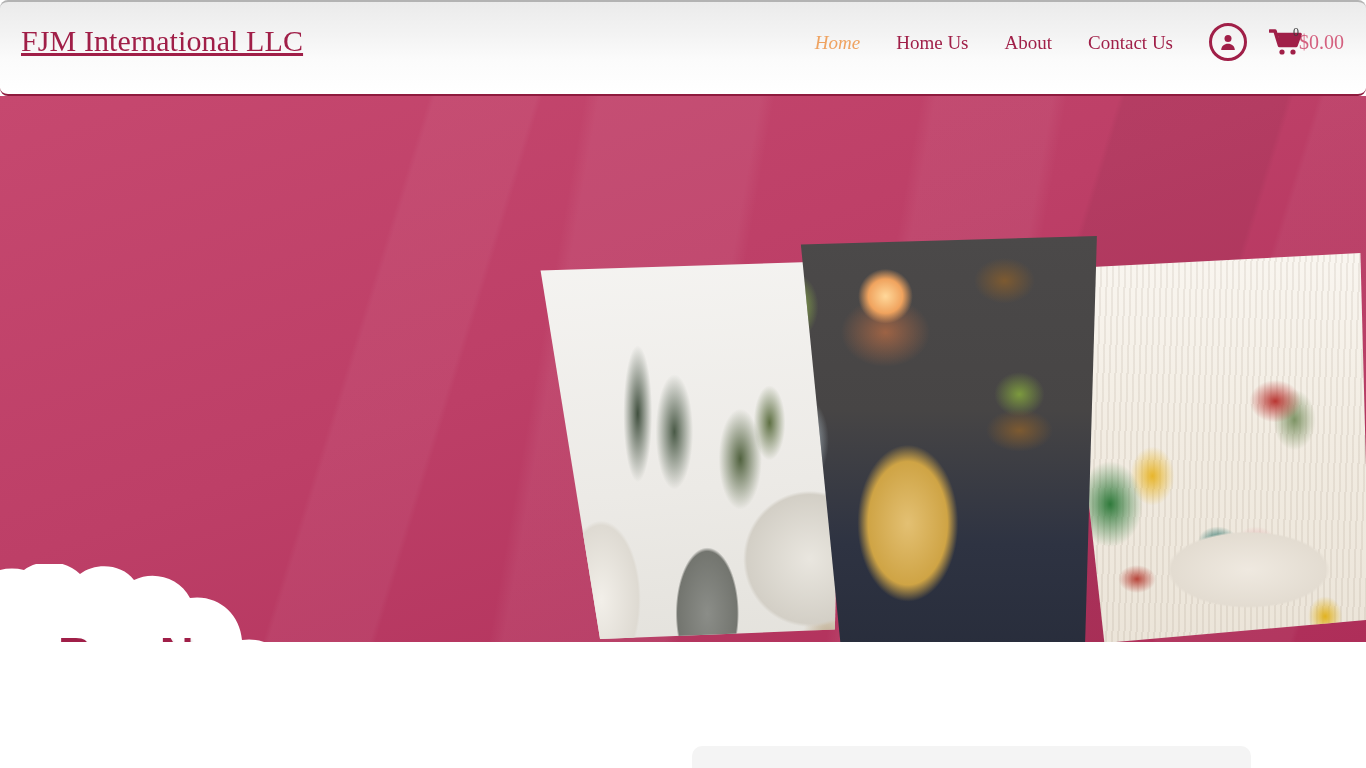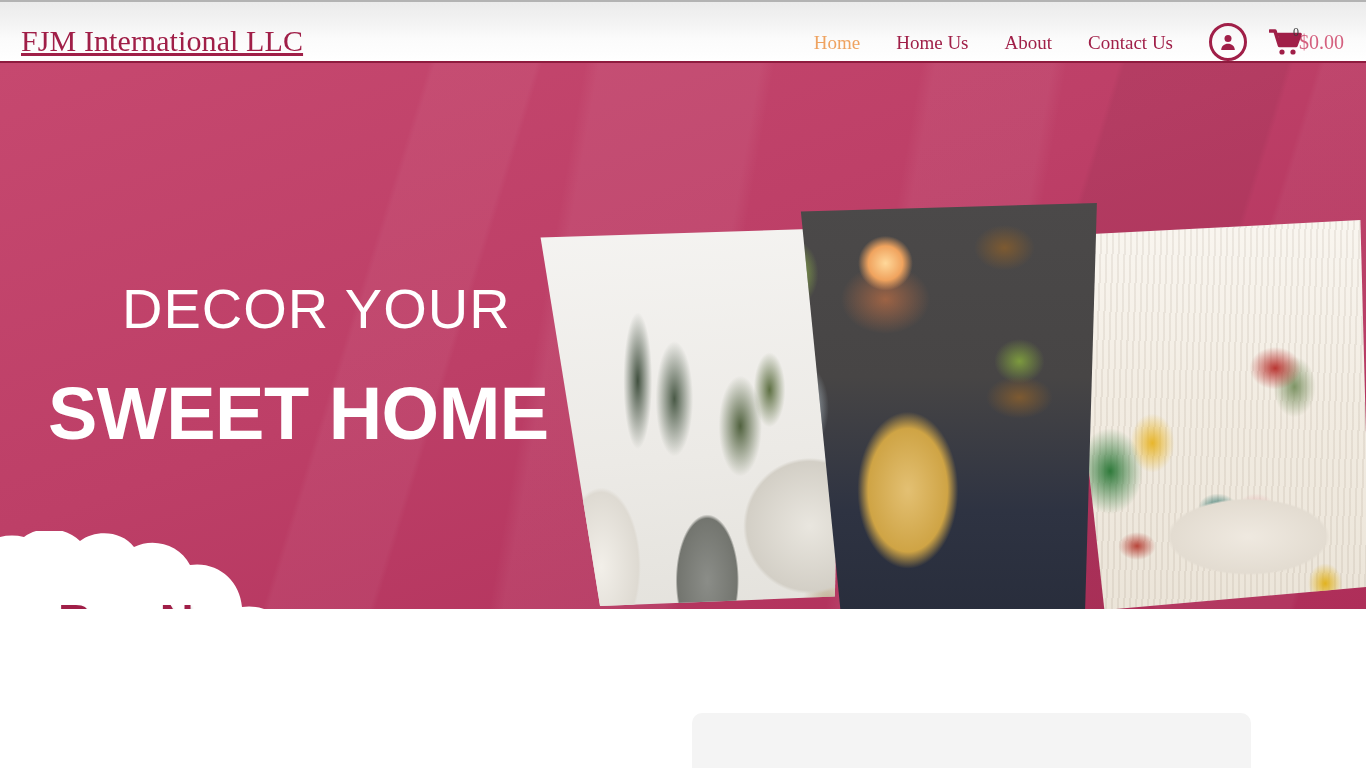--- a/index.html
+++ b/index.html
@@ -7,25 +7,25 @@
   html, body {
     width:1366px; height:768px;
     overflow:hidden;
     background:#ffffff;
     font-family:"Liberation Sans", sans-serif;
   }
 
   
   .site-header{
     position:relative;
-    width:1366px; height:63px;
+    width:1366px; height:96px;
     background:linear-gradient(to bottom,#ebebeb 0%,#f3f3f3 35%,#fbfbfb 62%,#ffffff 100%);
     border-top:2px solid #b3b3b3;
     border-bottom:2px solid #8e1b3e;
-    display:flex; align-items:center;
+    display:flex; align-items:center;border-radius:8px;
   }
   .brand{
     position:absolute; left:21px; top:20px;
     font-family:"Liberation Serif", serif;
     font-size:30px; line-height:38px;
     color:#a01f48;
     letter-spacing:.1px;
     white-space:nowrap;
   }
   .nav-area{
@@ -35,21 +35,21 @@
   .nav-links{ display:flex; align-items:center; }
   .nav-link{
     font-family:"Liberation Serif", serif;
     font-size:19px; line-height:19px;
     color:#a01f48;
     text-decoration:none;
     padding:0 18px;
     white-space:nowrap;
     cursor:pointer;
   }
-  .nav-link.active{ color:#efa361; }
+  .nav-link.active{ color:#efa361;font-style:italic; }
 
   .account-btn{
     width:38px; height:38px; margin-left:18px; margin-right:22px;
     border:3px solid #a01f48; border-radius:50%;
     display:flex; align-items:center; justify-content:center;
     cursor:pointer; flex:none;
   }
   .account-btn svg{ display:block; }
 
   .cart-wrap{
@@ -246,24 +246,20 @@
   <div class="panel" id="panel-1">
     <div class="inner ph1"></div>
   </div>
   <div class="panel" id="panel-2">
     <div class="inner ph2"></div>
   </div>
   <div class="panel" id="panel-3">
     <div class="inner ph3"></div>
   </div>
 
-  <div class="hero-copy">
-    <div class="headline-sub">DECOR YOUR</div>
-    <div class="headline-main">SWEET HOME</div>
-  </div>
 
   <div class="cloud-btn">
     <svg viewBox="0 0 478 175" preserveAspectRatio="none" aria-hidden="true">
       <path d="M0,175 L0,78 C6,52 30,36 56,39 C62,14 88,0 114,6 C130,-6 156,-4 170,10
                C186,-2 212,0 224,16 C244,6 270,14 280,34 C308,30 330,50 332,76
                C360,72 382,92 382,118 L382,175 Z" fill="#ffffff"></path>
     </svg>
     <span class="cloud-label">Buy Now</span>
   </div>
 

